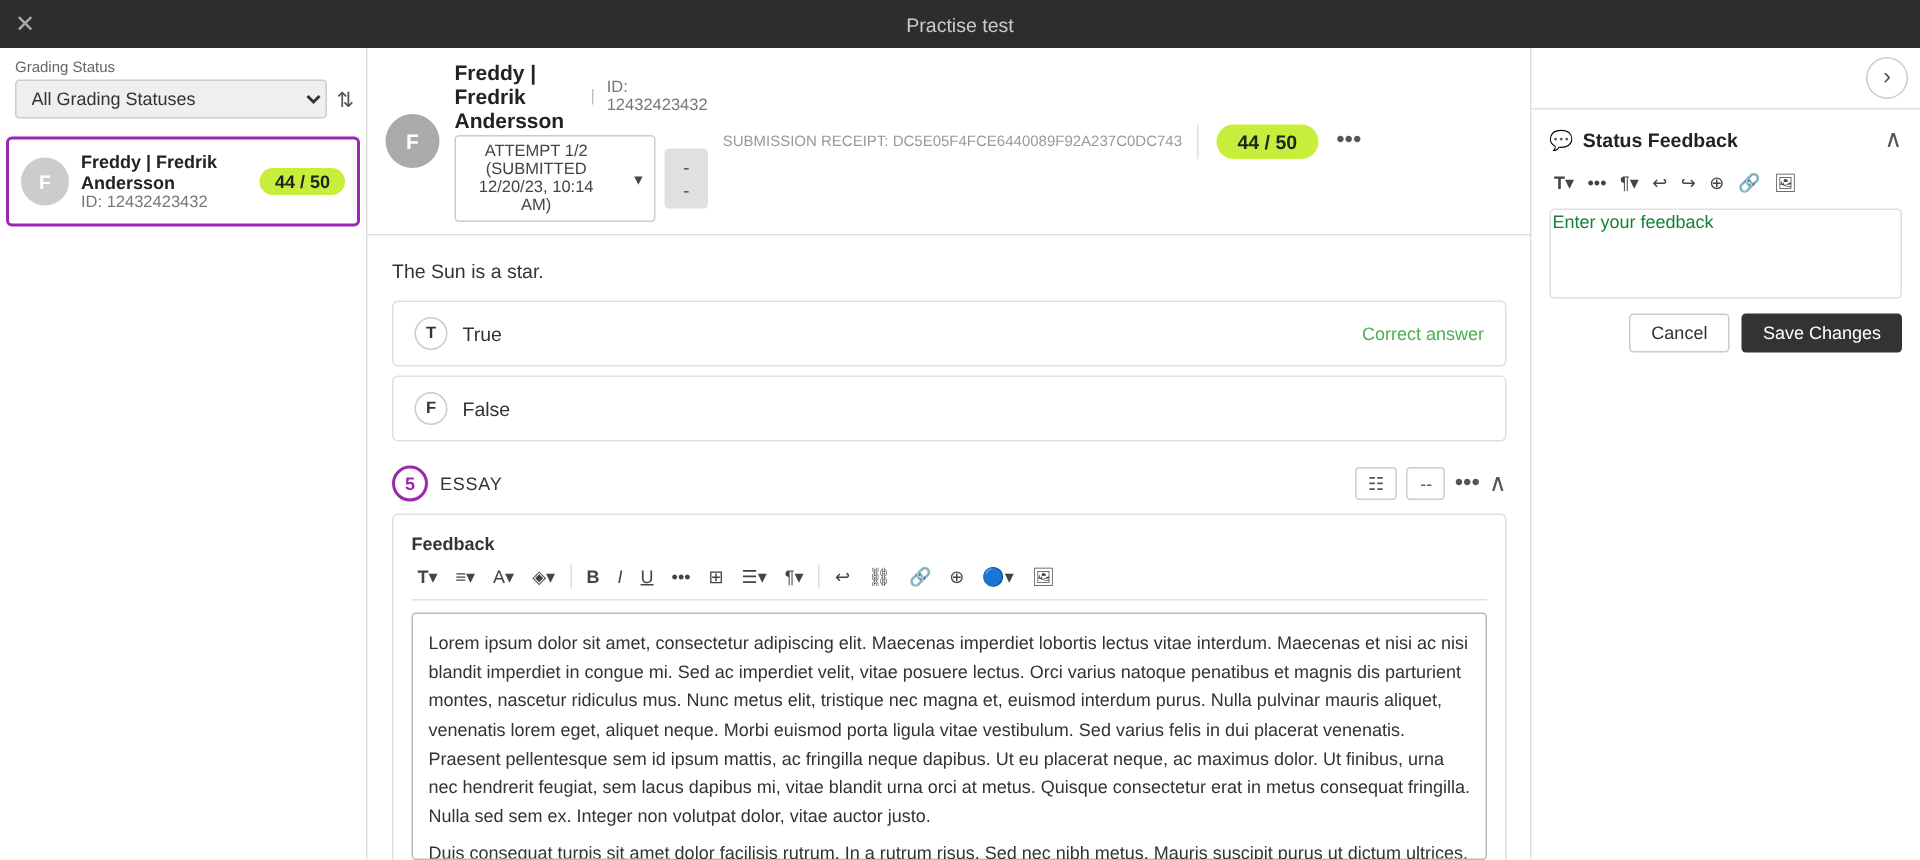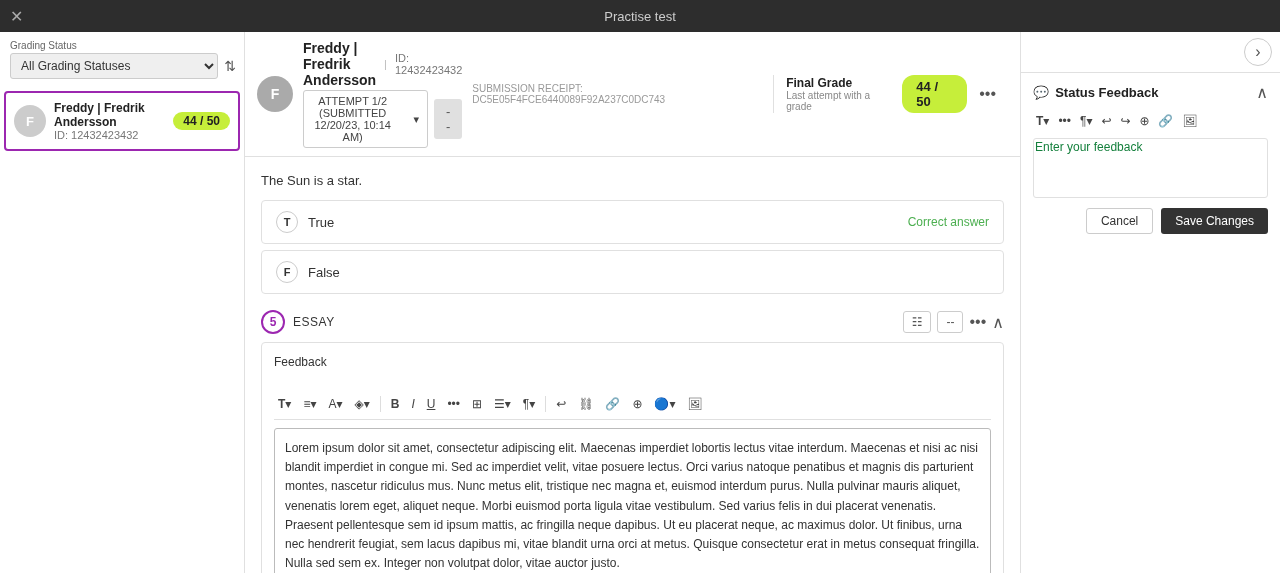--- a/index.html
+++ b/index.html
@@ -350,23 +350,23 @@
     }
 
     .feedback-box {
       border: 1px solid #e0e0e0;
       border-radius: 4px;
       padding: 12px;
       background: #fff;
     }
     .feedback-label {
       font-size: 12px;
-      font-weight: 400;
-      color: #333;
-      margin-bottom: 20px;
+      font-weight: 700;
+      color: #333;
+      margin-bottom: 0;
     }
     .feedback-toolbar {
       display: flex;
       align-items: center;
       gap: 4px;
       padding: 6px 0;
       border-bottom: 1px solid #e0e0e0;
       margin-bottom: 8px;
       flex-wrap: wrap;
     }
@@ -536,24 +536,20 @@
         <div style="display:flex;align-items:center;gap:6px;margin-top:2px;">
           <button class="attempt-btn">
             <span>ATTEMPT 1/2 (SUBMITTED 12/20/23, 10:14 AM)</span>
             <span>▾</span>
           </button>
           <button class="nav-btn">--</button>
         </div>
       </div>
       <div class="submission-receipt">SUBMISSION RECEIPT: DC5E05F4FCE6440089F92A237C0DC743</div>
       <div class="final-grade-area">
-        <div>
-          <div class="final-grade-label">Final Grade</div>
-          <div class="final-grade-sublabel">Last attempt with a grade</div>
-        </div>
         <div class="final-grade-badge">44 / 50</div>
         <button class="final-grade-more">•••</button>
       </div>
     </div>
 
     <div class="content-scroll">
       <div class="question-text">The Sun is a star.</div>
 
       <div class="tf-option">
         <div class="option-letter">T</div>

